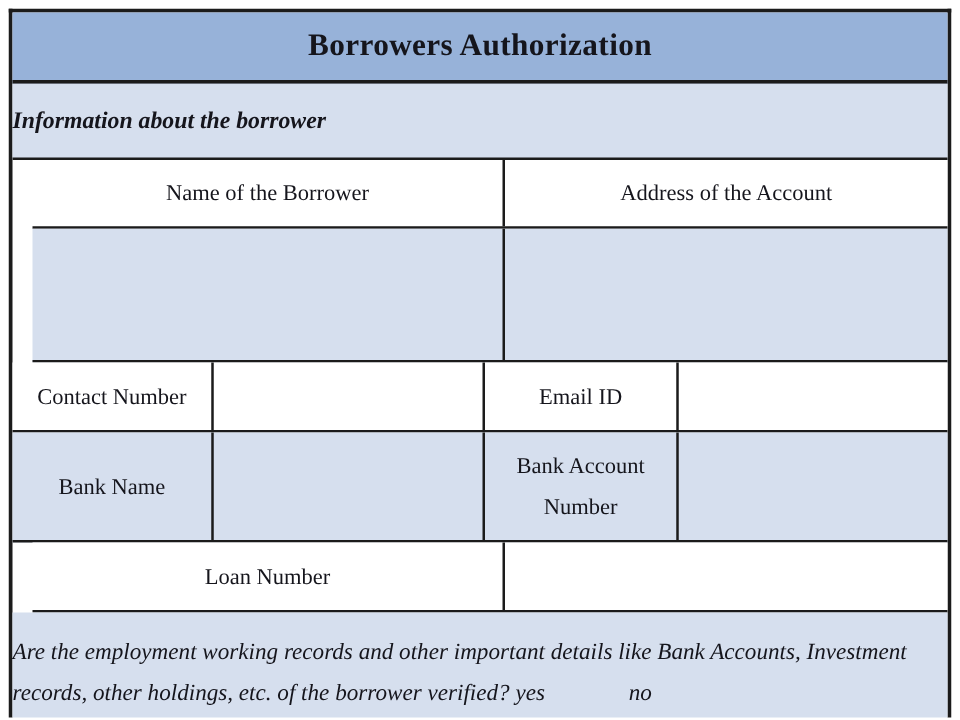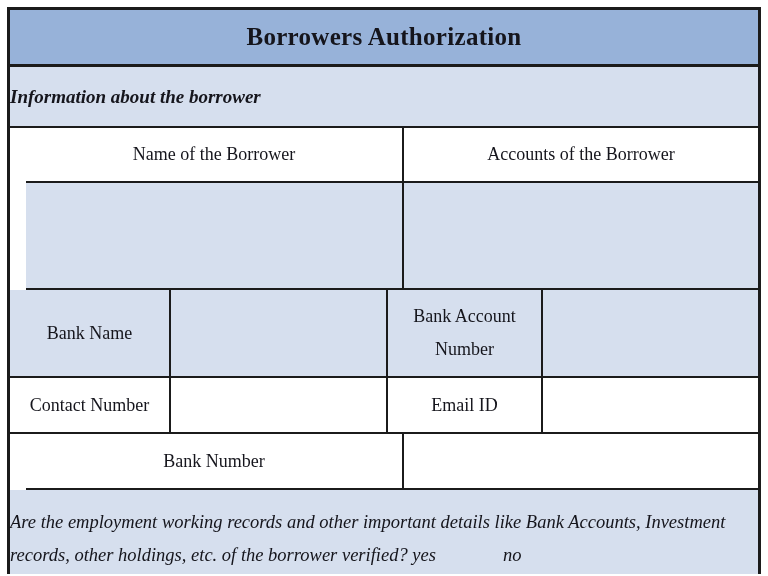--- a/index.html
+++ b/index.html
@@ -91,44 +91,44 @@
     <div class="row header-row">
       <div class="form-title">Borrowers Authorization</div>
     </div>
 
     <div class="row section-row">
       <div class="section-heading">Information about the borrower</div>
     </div>
 
     <div class="row cols2 labels-row">
       <div class="cell">Name of the Borrower</div>
-      <div class="cell">Accounts of the Borrower</div>
+      <div class="cell">Address of the Account</div>
     </div>
 
     <div class="row cols2 tall-input-row">
       <div class="cell"></div>
+      <div class="cell"></div>
+    </div>
+
+    <div class="row cols4 contact-row">
+      <div class="cell">Contact Number</div>
+      <div class="cell"></div>
+      <div class="cell">Email ID</div>
       <div class="cell"></div>
     </div>
 
     <div class="row cols4 bank-row">
       <div class="cell">Bank Name</div>
       <div class="cell"></div>
       <div class="cell">Bank Account Number</div>
       <div class="cell"></div>
     </div>
 
-    <div class="row cols4 contact-row">
-      <div class="cell">Contact Number</div>
-      <div class="cell"></div>
-      <div class="cell">Email ID</div>
-      <div class="cell"></div>
-    </div>
-
     <div class="row cols2 loan-row">
-      <div class="cell">Bank Number</div>
+      <div class="cell">Loan Number</div>
       <div class="cell"></div>
     </div>
 
     <div class="row footer-row">
       <div class="footer-line">Are the employment working records and other important details like Bank Accounts, Investment</div>
       <div class="footer-line">
         <span>records, other holdings, etc. of the borrower verified?</span>
         <span>yes</span><span class="blank-gap"></span><span>no</span><span class="blank-gap small"></span>
       </div>
     </div>

